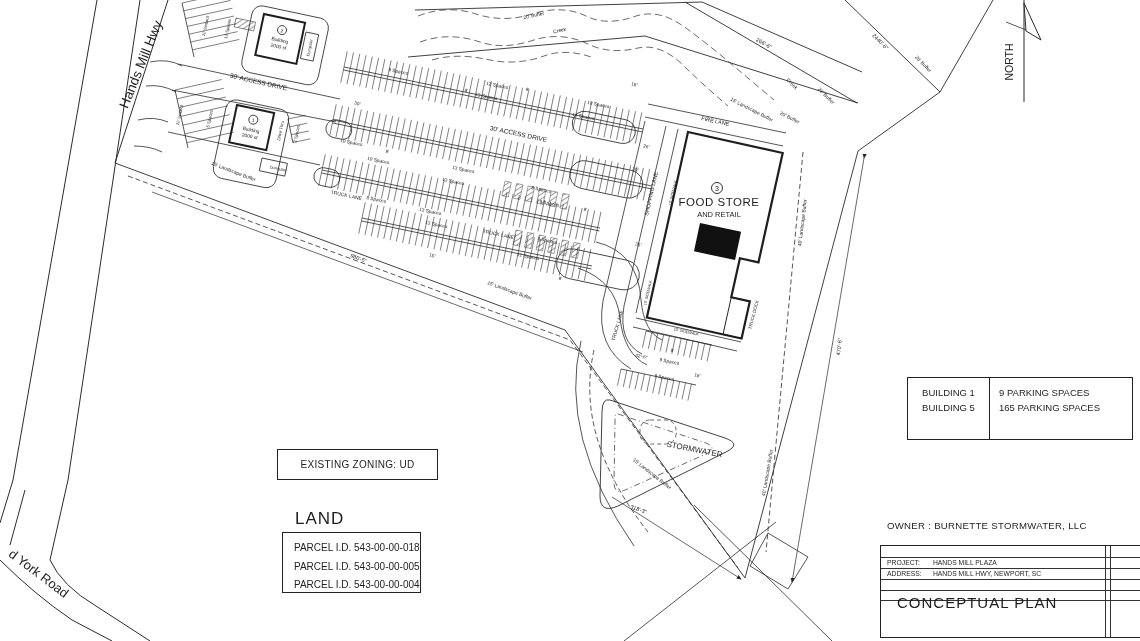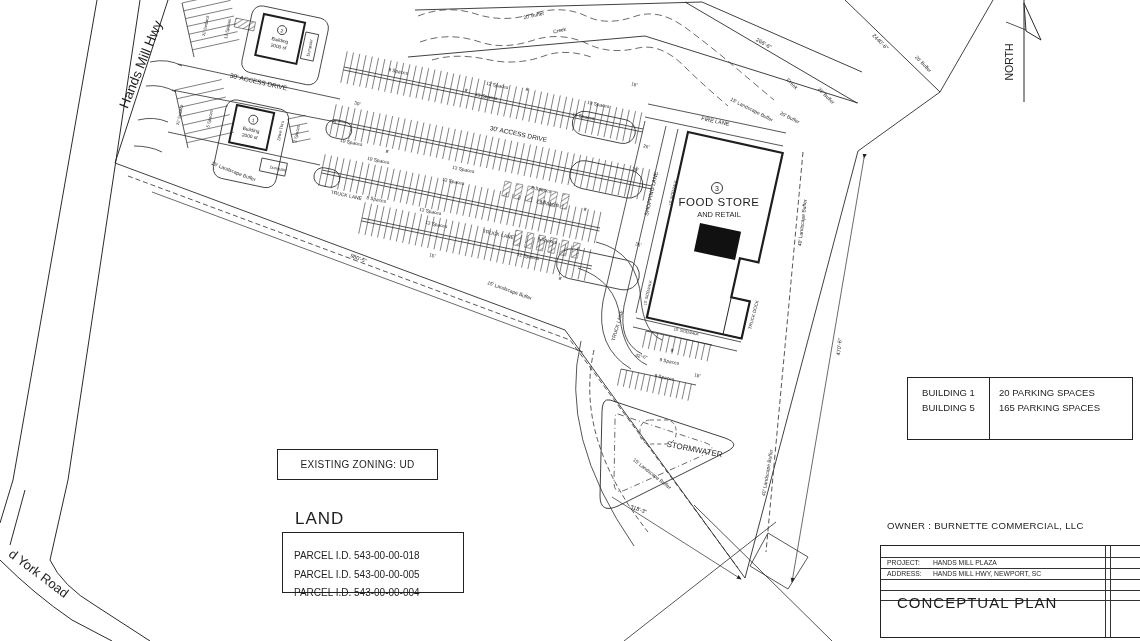--- a/index.html
+++ b/index.html
@@ -3,21 +3,21 @@
 <meta charset="utf-8">
 <style>
   html,body{margin:0;padding:0;background:#fff;}
   #canvas{position:relative;width:1140px;height:641px;background:#ffffff;overflow:hidden;
           font-family:"Liberation Sans",sans-serif;color:#1e1e1e;}
   svg text{font-family:"Liberation Sans",sans-serif;fill:#1e1e1e;}
   .box{position:absolute;border:1.3px solid #222;box-sizing:border-box;}
   #zoning-box{left:277px;top:449px;width:161px;height:31px;font-size:10px;
               text-align:center;line-height:29px;letter-spacing:.3px;}
   #land-title{position:absolute;left:295px;top:509px;font-size:17px;letter-spacing:1px;}
-  #parcel-box{left:282px;top:532px;width:182px;height:61px;padding:14px 0 0 11px;
+  #parcel-box{left:282px;top:532px;width:139px;height:61px;padding:6px 0 0 11px;
               font-size:10px;line-height:18.5px;}
   #parking-table{left:907px;top:377px;width:226px;height:63px;border-width:1.6px;padding-top:7px;}
   .pt-row{display:flex;height:15px;font-size:9.5px;line-height:15px;}
   .pt-c1{width:81px;text-align:center;}
   .pt-c2{padding-left:10px;}
   #pt-divider{position:absolute;left:81px;top:0;bottom:0;border-left:1px solid #222;}
   #owner-text{position:absolute;left:887px;top:520px;font-size:9.6px;letter-spacing:.3px;}
   #title-block{left:880px;top:545px;width:300px;height:93px;border-width:1.6px;}
   .tb-hline{position:absolute;left:0;right:0;border-top:1px solid #333;}
   .tb-vline{position:absolute;top:0;bottom:0;border-left:1px solid #333;}
@@ -494,29 +494,29 @@
 <div id="parcel-box" class="box">
   <div>PARCEL I.D. 543-00-00-018</div>
   <div>PARCEL I.D. 543-00-00-005</div>
   <div>PARCEL I.D. 543-00-00-004</div>
 </div>
 
 <div id="parking-table" class="box">
   <div id="pt-divider"></div>
   <div class="pt-row">
     <span class="pt-c1">BUILDING 1</span>
-    <span class="pt-c2">20 PARKING SPACES</span>
+    <span class="pt-c2">9 PARKING SPACES</span>
   </div>
   <div class="pt-row">
     <span class="pt-c1">BUILDING 5</span>
     <span class="pt-c2">165 PARKING SPACES</span>
   </div>
 </div>
 
-<div id="owner-text">OWNER : BURNETTE COMMERCIAL, LLC</div>
+<div id="owner-text">OWNER : BURNETTE STORMWATER, LLC</div>
 
 <div id="title-block" class="box">
   <div class="tb-hline" style="top:11px"></div>
   <div class="tb-hline" style="top:22px"></div>
   <div class="tb-hline" style="top:33px"></div>
   <div class="tb-hline" style="top:44px"></div>
   <div class="tb-hline" style="top:54px"></div>
   <div class="tb-vline" style="left:224px"></div>
   <div class="tb-vline" style="left:229px"></div>
   <div class="tb-row" style="top:12.5px">

